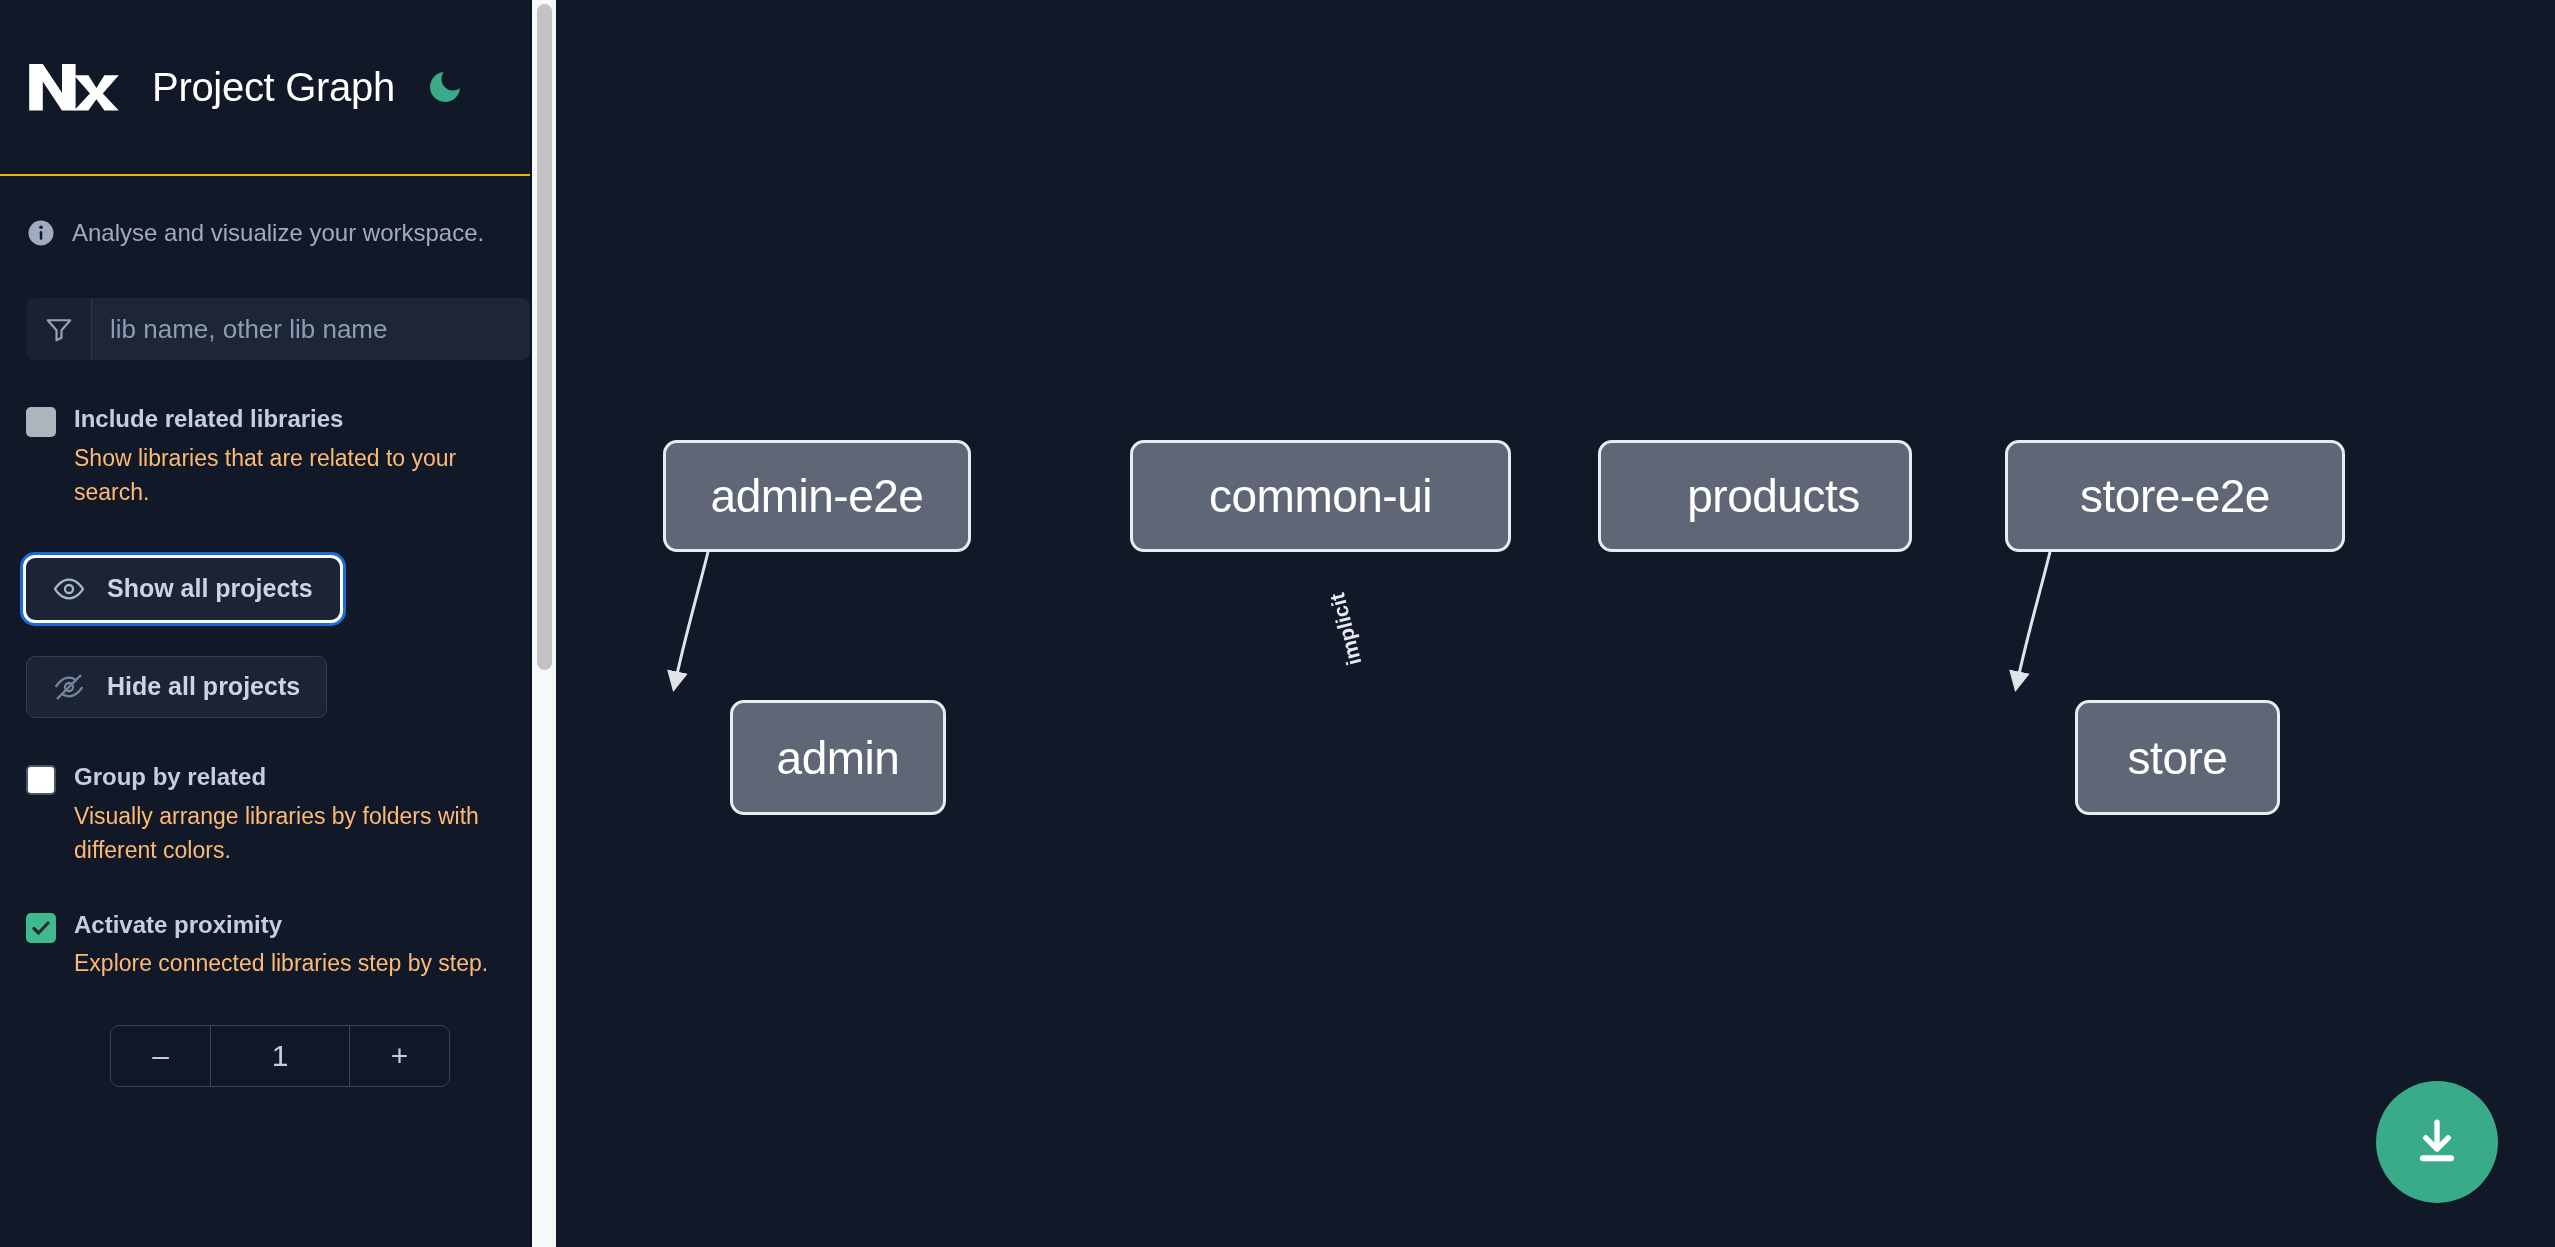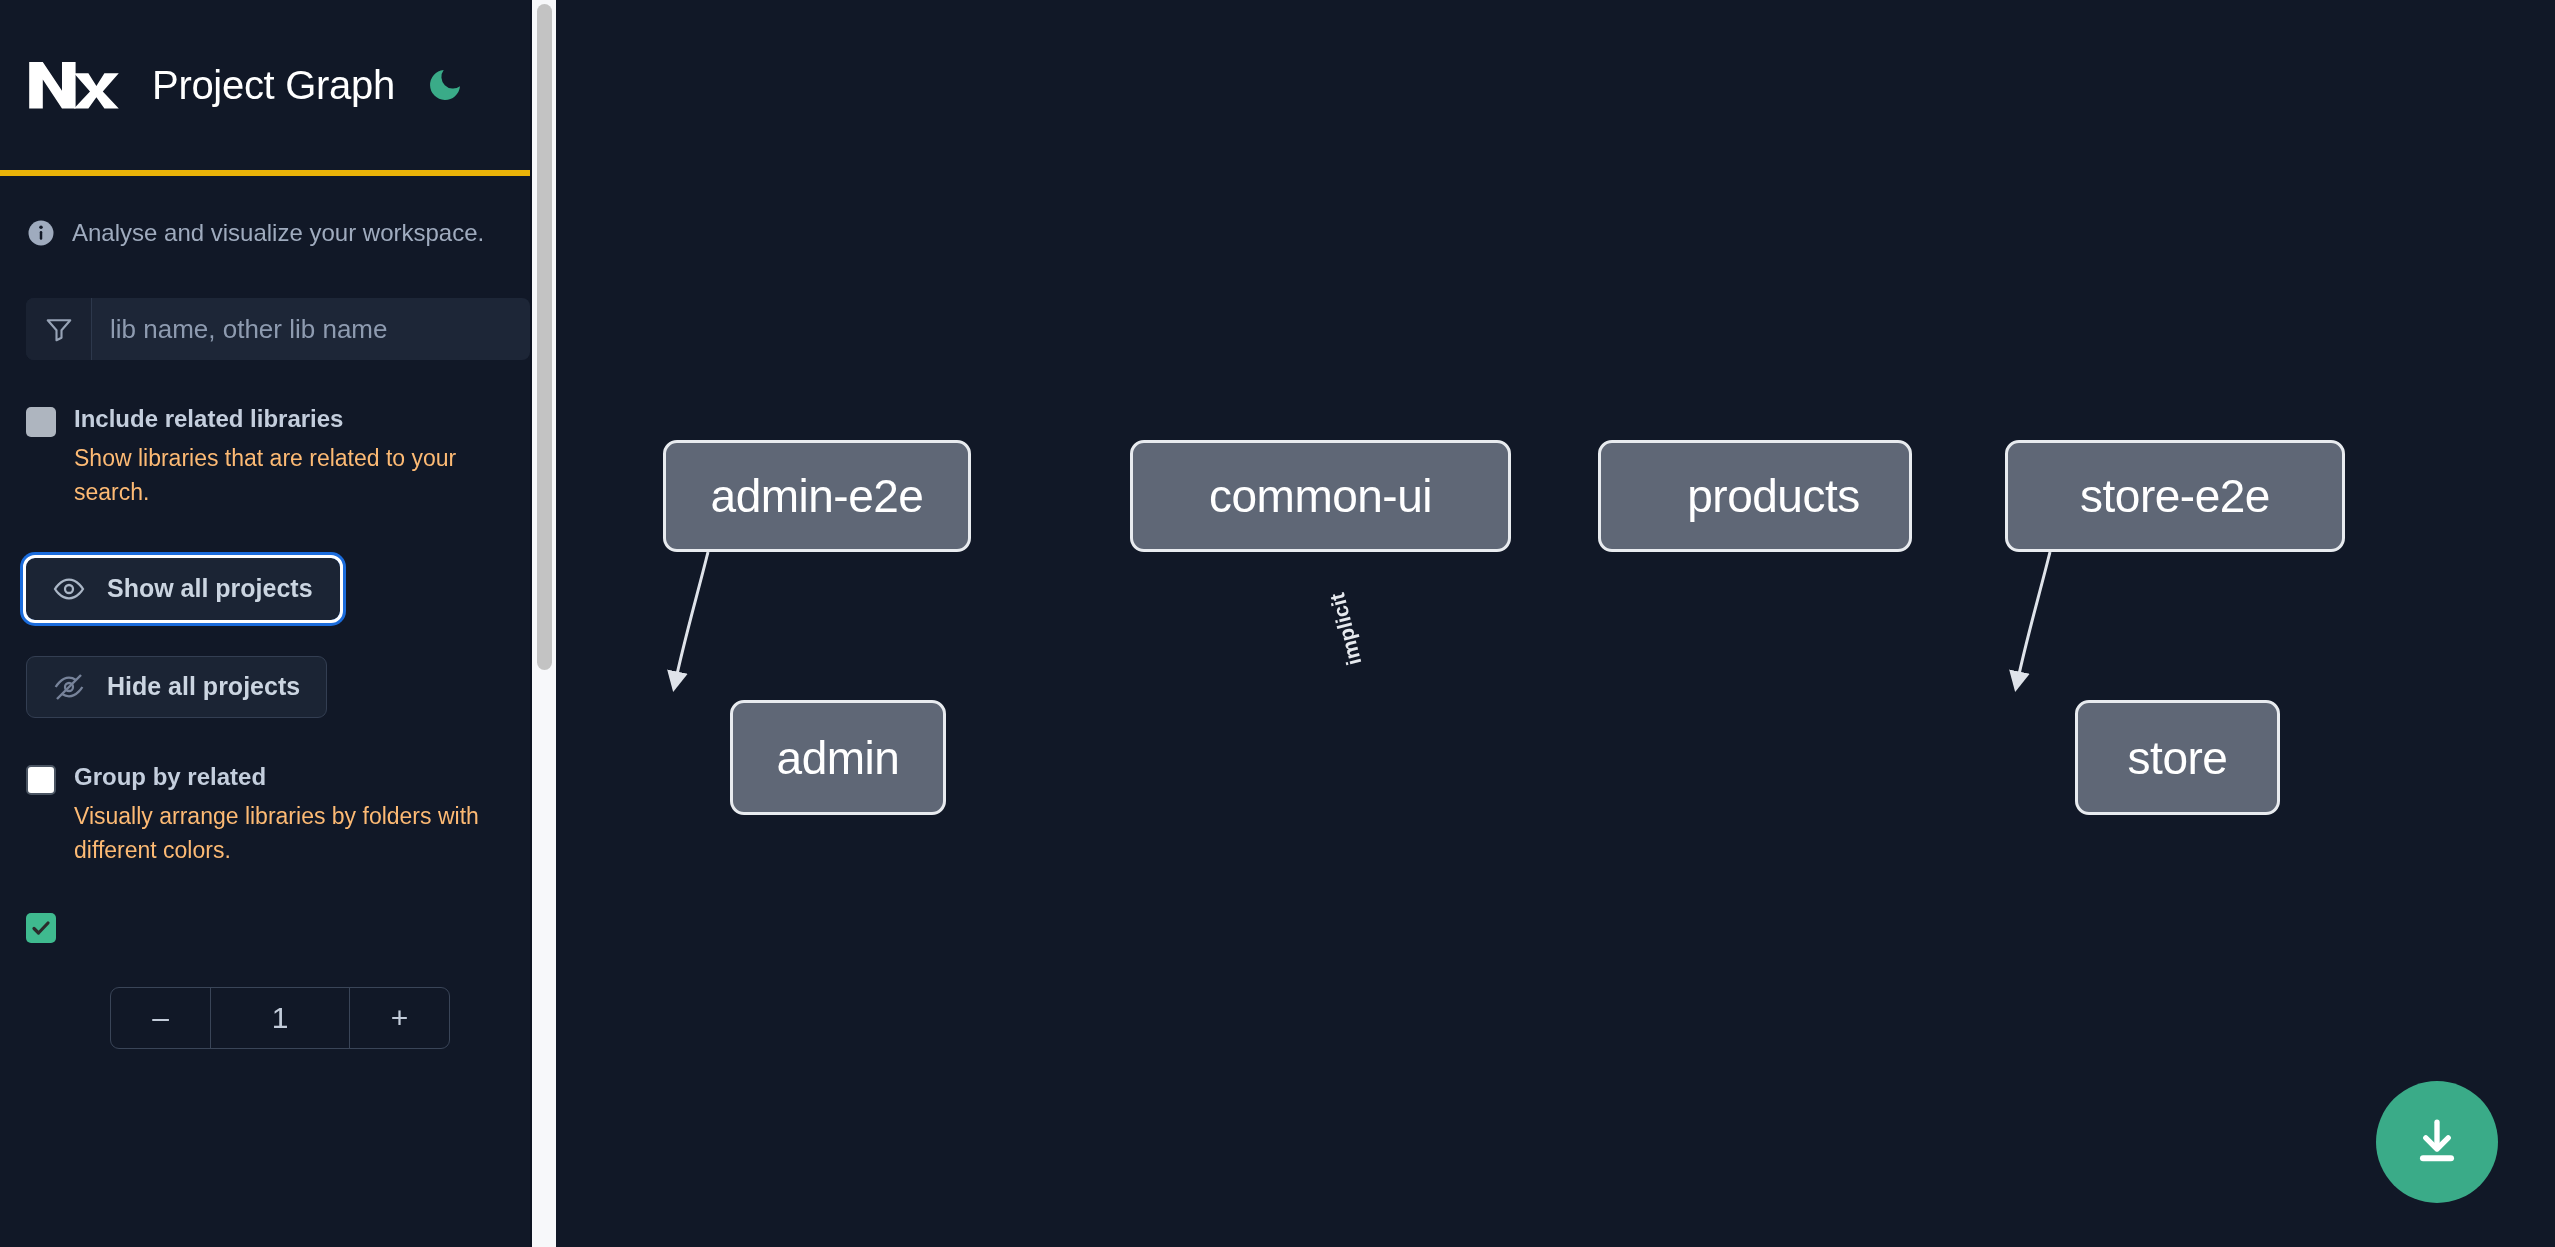--- a/index.html
+++ b/index.html
@@ -16,21 +16,21 @@
     position: relative;
     width: 556px; height: 1247px;
     background: #111827;
     flex: 0 0 556px;
     overflow: hidden;
   }
   .sidebar-header {
     height: 176px;
     display: flex; align-items: center;
     padding: 0 26px;
-    border-bottom: 6px solid #eab308;
+    border-bottom: 2px solid #eab308;
   }
   .nx-logo { width: 96px; height: 62px; flex: 0 0 96px; margin-right: 30px; }
   .app-title {
     color: #ffffff;
     font-size: 40px;
     font-weight: 400;
     letter-spacing: -0.3px;
     white-space: nowrap;
   }
   .theme-toggle {
@@ -275,20 +275,24 @@
         <span class="opt-desc">Visually arrange libraries by folders with different colors.</span>
       </span>
     </div>
 
     <div class="opt-block tight">
       <span class="cb checked">
         <svg viewBox="0 0 24 24" xmlns="http://www.w3.org/2000/svg">
           <path d="M5 12.5l4.5 4.5L19 7" fill="none" stroke="#2b2b2b" stroke-width="3.2" stroke-linecap="round" stroke-linejoin="round"></path>
         </svg>
       </span>
+      <span class="opt-text">
+        <span class="opt-title">Activate proximity</span>
+        <span class="opt-desc">Explore connected libraries step by step.</span>
+      </span>
     </div>
 
     <div class="stepper">
       <div class="step-minus">–</div>
       <div class="step-value">1</div>
       <div class="step-plus">+</div>
     </div>
 
     <div class="sidebar-edge"></div>
     <div class="sb-track">

